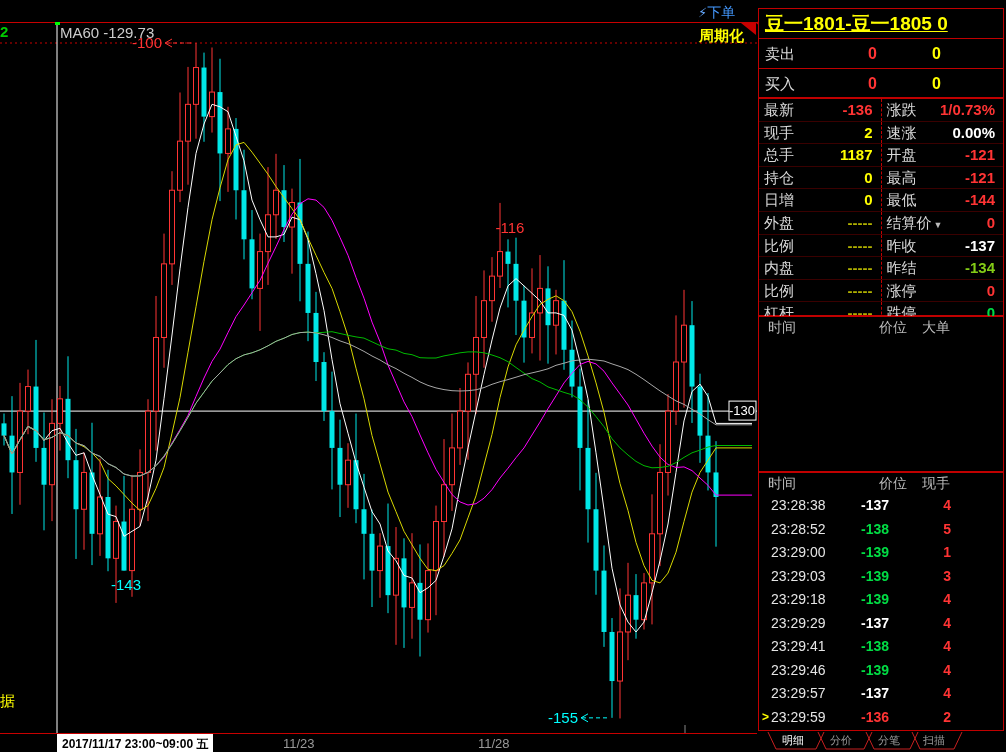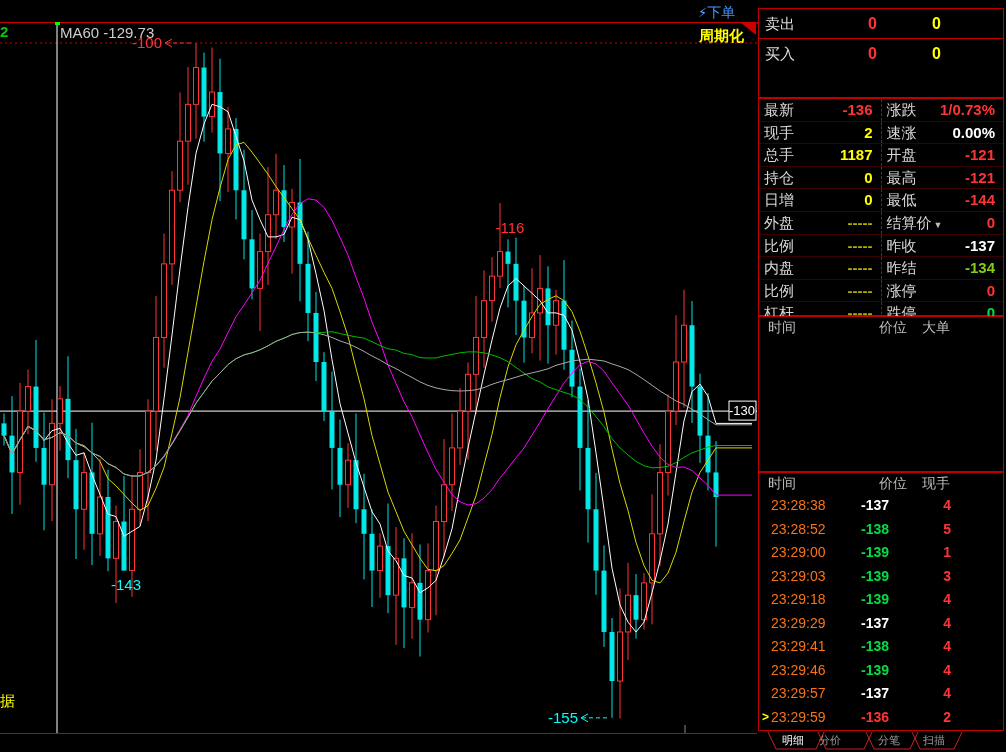--- a/index.html
+++ b/index.html
@@ -43,21 +43,21 @@
   .qcell .qv{flex:1;text-align:right;padding-right:8px;font-weight:bold;white-space:nowrap;}
   .dd-icon{color:#bbb;font-size:9px;margin-left:2px;}
   #big-box{top:316px;height:156px;}
   .thead{display:flex;height:21px;line-height:21px;color:#bbb;font-size:14px;}
   .thead .h1{width:96px;padding-left:9px;}
   .thead .h2{width:58px;text-align:center;}
   .thead .h3{width:66px;}
   #tick-box{top:472px;height:259px;}
   .trow{display:flex;height:23.5px;line-height:23.5px;font-size:14px;}
   .trow .mk{width:9px;padding-left:3px;color:#ff0;font-weight:bold;font-size:12px;}
-  .trow .tt{width:76px;color:#f97316;}
+  .trow .tt{width:76px;color:#e5e5e5;}
   .trow .tp{width:42px;text-align:right;font-weight:bold;}
   .trow .tv{width:62px;text-align:right;font-weight:bold;}
   #tab-bar{position:absolute;left:1px;top:731px;width:246px;height:21px;}
   .tab-lab{position:absolute;top:2px;font-size:11px;color:#999;cursor:pointer;}
   .tab-lab.active{color:#fff;}
 </style>
 </head>
 <body>
 
 <div id="stage">
@@ -266,26 +266,32 @@
         <text x="126" y="567.61" fill="#00ffff" font-size="15" text-anchor="middle">-143</text>
         <text x="578" y="700.85" fill="#00ffff" font-size="15" text-anchor="end">-155</text>
         <line x1="582" y1="695.85" x2="608" y2="695.85" stroke="#00ffff" stroke-dasharray="4,3"></line>
         <path d="M 588,691.85 L 581,695.85 L 588,699.85" fill="none" stroke="#00ffff"></path>
         <rect x="729" y="379.09999999999997" width="27" height="19" fill="#000" stroke="#fff"></rect>
         <text x="742" y="393.09999999999997" fill="#fff" font-size="13" text-anchor="middle">-130</text>
         <text x="0" y="684" fill="#ff0" font-size="15">据</text>
         <line x1="685" y1="703" x2="685" y2="711" stroke="#888"></line>
       </svg>
     <div class="botline"></div>
+    <div id="status-bar">
+      <span class="date-box">2017/11/17 23:00~09:00 五</span>
+    <span class="xlab" style="left: 283px;">11/23</span>
+        <span class="xlab" style="left: 478px;">11/28</span>
+      </div>
   </div>
 
   <div id="panel">
     <div class="panel-arrow"></div>
 
     <div class="pbox" id="title-box">
+      <div class="title-row">豆一1801-豆一1805  0</div>
       <div id="order-rows">
           <div class="ord-row">
             <span class="lab">卖出</span>
     <span class="v1" style="color:#ff3434">0</span>
     <span class="v2" style="color:#ffff00">0</span>
           </div>
           <div class="ord-row">
             <span class="lab">买入</span>
     <span class="v1" style="color:#ff3434">0</span>
     <span class="v2" style="color:#ffff00">0</span>
@@ -476,19 +482,19 @@
 
     <div id="tab-bar">
       <svg width="246" height="21">
         <path d="M10,1 L18,18 L58,18 L66,1" fill="none" stroke="#c82020"></path>
         <path d="M60,1 L68,18 L106,18 L114,1" fill="none" stroke="#c82020"></path>
         <path d="M108,1 L116,18 L152,18 L160,1" fill="none" stroke="#c82020"></path>
         <path d="M154,1 L162,18 L196,18 L204,1" fill="none" stroke="#c82020"></path>
       </svg>
       <div id="tab-labels">
           <span class="tab-lab active" style="left: 24px;">明细</span>
-          <span class="tab-lab" style="left: 61px;">分价</span>
+          <span class="tab-lab" style="left: 72px;">分价</span>
           <span class="tab-lab" style="left: 120px; font-family: Liberation Serif, serif;">分笔</span>
           <span class="tab-lab" style="left: 165px;">扫描</span>
         </div>
     </div>
   </div>
 </div>
 
 </body></html>

